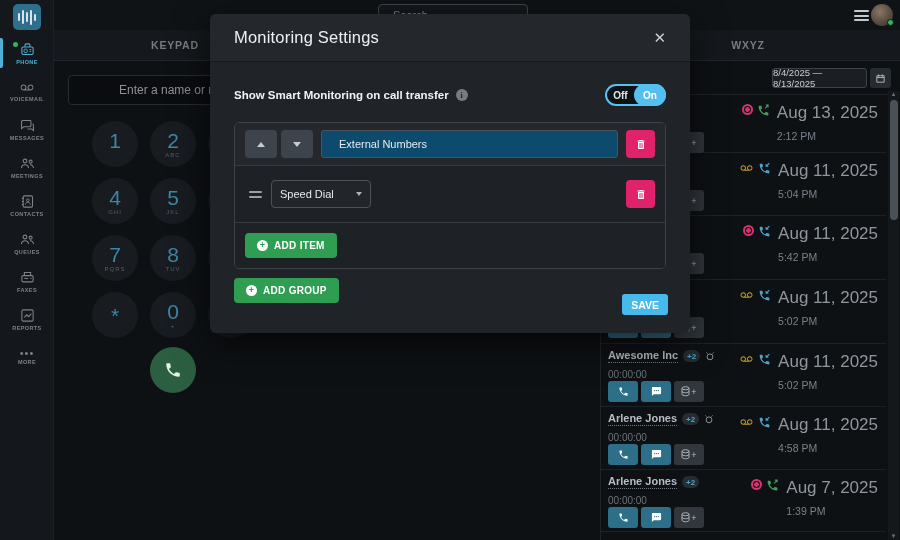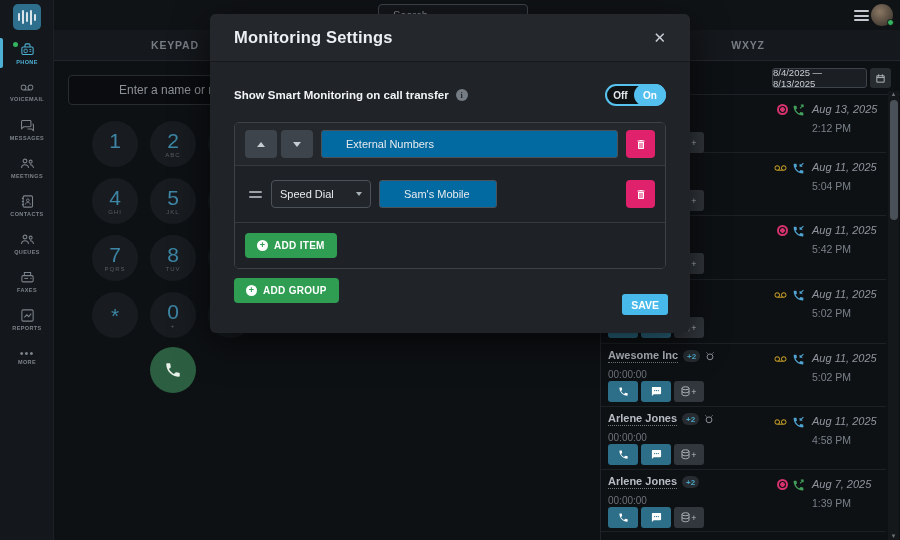--- a/index.html
+++ b/index.html
@@ -58,45 +58,45 @@
   .badge:empty { display:none; }
   .r-dur { position:absolute; left:7px; top:25px; font-size:10px; color:#6d747b; }
   .r-actions { position:absolute; left:7px; top:37px; display:flex; gap:3px; }
   .abtn { width:30px; height:21px; border-radius:3px; display:flex; align-items:center; justify-content:center; cursor:pointer; color:#fff; }
   .abtn.teal { background:#2d6e88; }
   .abtn.gray { background:#31373d; color:#b6bcc2; font-size:9px; gap:1px; }
   .r-right { position:absolute; right:8px; top:8px; display:flex; gap:7px; }
   .type-icons { display:flex; gap:4px; align-items:flex-start; padding-top:1px; }
   .rec { width:11px; height:11px; border-radius:50%; border:2px solid #d6336c; background:radial-gradient(circle,#d6336c 2px,transparent 2.6px); }
   .datecol { display:flex; flex-direction:column; gap:7px; min-width:66px; }
-  .datecol .dt { font-size:11px; color:#8f969e; white-space:nowrap;font-style:italic; }
+  .datecol .dt { font-size:17px; color:#8f969e; white-space:nowrap; }
   .datecol .tm { font-size:10.5px; color:#79818a; }
   .vscroll { position:absolute; right:1px; top:30px; width:11px; bottom:0; background:#15181b; }
   .vscroll .thumb { position:absolute; left:1.5px; top:9px; width:8px; height:120px; background:#4a5057; border-radius:4px; cursor:pointer; }
   .vscroll .arr { position:absolute; left:0; width:11px; text-align:center; font-size:6px; color:#6a7178; cursor:pointer; }
   .vscroll .arr.up { top:0; } .vscroll .arr.dn { bottom:1px; }
   
   #modal { position:absolute; left:210px; top:14px; width:480px; height:319px; background:#202328; border-radius:6px; box-shadow:0 10px 36px rgba(0,0,0,.66); z-index:10; }
   .m-head { height:48px; background:#24272c; border-bottom:1px solid #17191d; border-radius:6px 6px 0 0; display:flex; align-items:center; padding:0 24px; }
-  .m-title { font-size:16.5px; color:#edf0f3; letter-spacing:.2px;font-weight:bold; }
+  .m-title { font-size:16.5px; color:#edf0f3; letter-spacing:.2px; }
   .m-close { margin-left:auto; font-size:15px; color:#c9ced4; cursor:pointer; line-height:1; }
   .m-body { padding:0 24px; }
   .smart-row { margin-top:22px; display:flex; align-items:center; }
   .smart-lbl { font-size:11.5px; font-weight:bold; color:#f1f3f5; }
   .info { display:inline-flex; width:12px; height:12px; border-radius:50%; background:#757c83; color:#22262a; font-size:8px; font-weight:bold; align-items:center; justify-content:center; margin-left:7px; font-family:"Liberation Serif",serif; }
   .toggle { margin-left:auto; width:61px; height:22px; border:2px solid #58c2ef; border-radius:12px; background:#0f1215; display:flex; align-items:center; cursor:pointer; }
   .toggle .off { flex:1; text-align:center; font-size:10px; font-weight:bold; color:#e2e6ea; }
   .toggle .on { width:32px; height:22px; margin:-2px -2px -2px 0; border-radius:11px; background:#53c0ef; color:#fff; font-size:10px; font-weight:bold; display:flex; align-items:center; justify-content:center; }
   .group { margin-top:16px; border:1px solid #3c4248; border-radius:5px; overflow:hidden; }
   .g-head { background:#24282d; padding:7px 10px; display:flex; align-items:center; }
   .updn { width:32px; height:28px; background:#3d444b; border-radius:4px; display:flex; align-items:center; justify-content:center; cursor:pointer; }
   .updn + .updn { margin-left:4px; }
   .tri-up { width:0; height:0; border-left:4px solid transparent; border-right:4px solid transparent; border-bottom:5px solid #c6ccd2; }
   .tri-dn { width:0; height:0; border-left:4px solid transparent; border-right:4px solid transparent; border-top:5px solid #c6ccd2; }
-  .txt { height:28px; background:#0369a1; border:1px solid #4b525a; border-radius:3px; color:#e8ebee; font-size:11px; padding:0 24px; outline:none; font-family:"Liberation Sans",sans-serif; }
+  .txt { height:28px; background:#0c4a6e; border:1px solid #4b525a; border-radius:3px; color:#e8ebee; font-size:11px; padding:0 17px; outline:none; font-family:"Liberation Sans",sans-serif; }
   .g-name { flex:1; margin-left:8px; }
   .trash { width:29px; height:28px; background:#e0216b; border:none; border-radius:4px; display:flex; align-items:center; justify-content:center; margin-left:8px; cursor:pointer; }
   .g-item { background:#1e2226; border-top:1px solid #343a40; padding:14px 10px; display:flex; align-items:center; }
   .handle { width:13px; display:flex; flex-direction:column; gap:3px; margin:0 9px 0 4px; cursor:grab; }
   .handle i { height:2px; background:#9aa1a8; border-radius:1px; }
   .select { width:100px; height:28px; background:#22262b; border:1px solid #4b525a; border-radius:4px; display:flex; align-items:center; padding:0 8px; font-size:11px; color:#e8ebee; cursor:pointer; }
   .select .cv { width:0; height:0; border-left:3.5px solid transparent; border-right:3.5px solid transparent; border-top:4.5px solid #aab1b8; margin-left:auto; }
   .g-item .txt.w { width:118px; margin-left:8px; }
   .g-foot { background:#1e2226; border-top:1px solid #343a40; padding:10px; }
   .greenbtn { display:inline-flex; align-items:center; gap:6px; height:25px; padding:0 12px; background:#2f9e52; border:none; border-radius:4px; color:#fff; font-size:10px; font-weight:bold; letter-spacing:.3px; cursor:pointer; font-family:"Liberation Sans",sans-serif; }
@@ -626,21 +626,20 @@
         </div>
         <div class="g-item">
           <span class="handle">
               <i></i>
               <i></i>
             </span>
           <div class="select">
             <span>Speed Dial</span>
             <span class="cv"></span>
           </div>
-          <input class="txt w" type="text" value="Sam's Mobile" style="">
           <button class="trash" style="margin-left:auto">
               <svg width="12" height="13" style="color:#fff">
                 <use href="#i-trash"></use>
               </svg>
             </button>
         </div>
         <div class="g-foot">
           <button class="greenbtn">
             <span class="plusdisc">+</span>
             <span>ADD ITEM</span>

